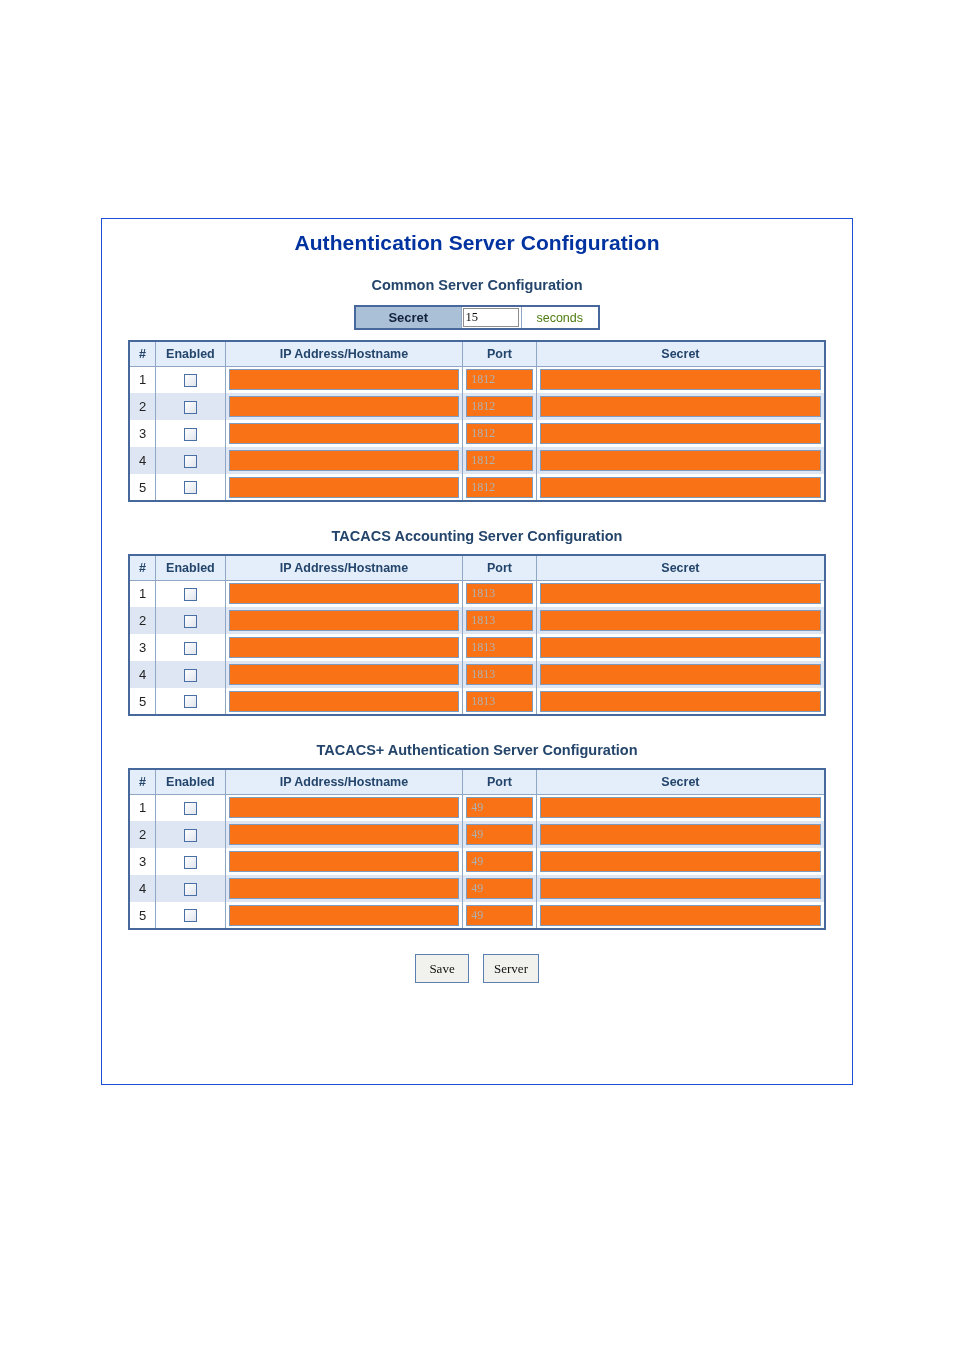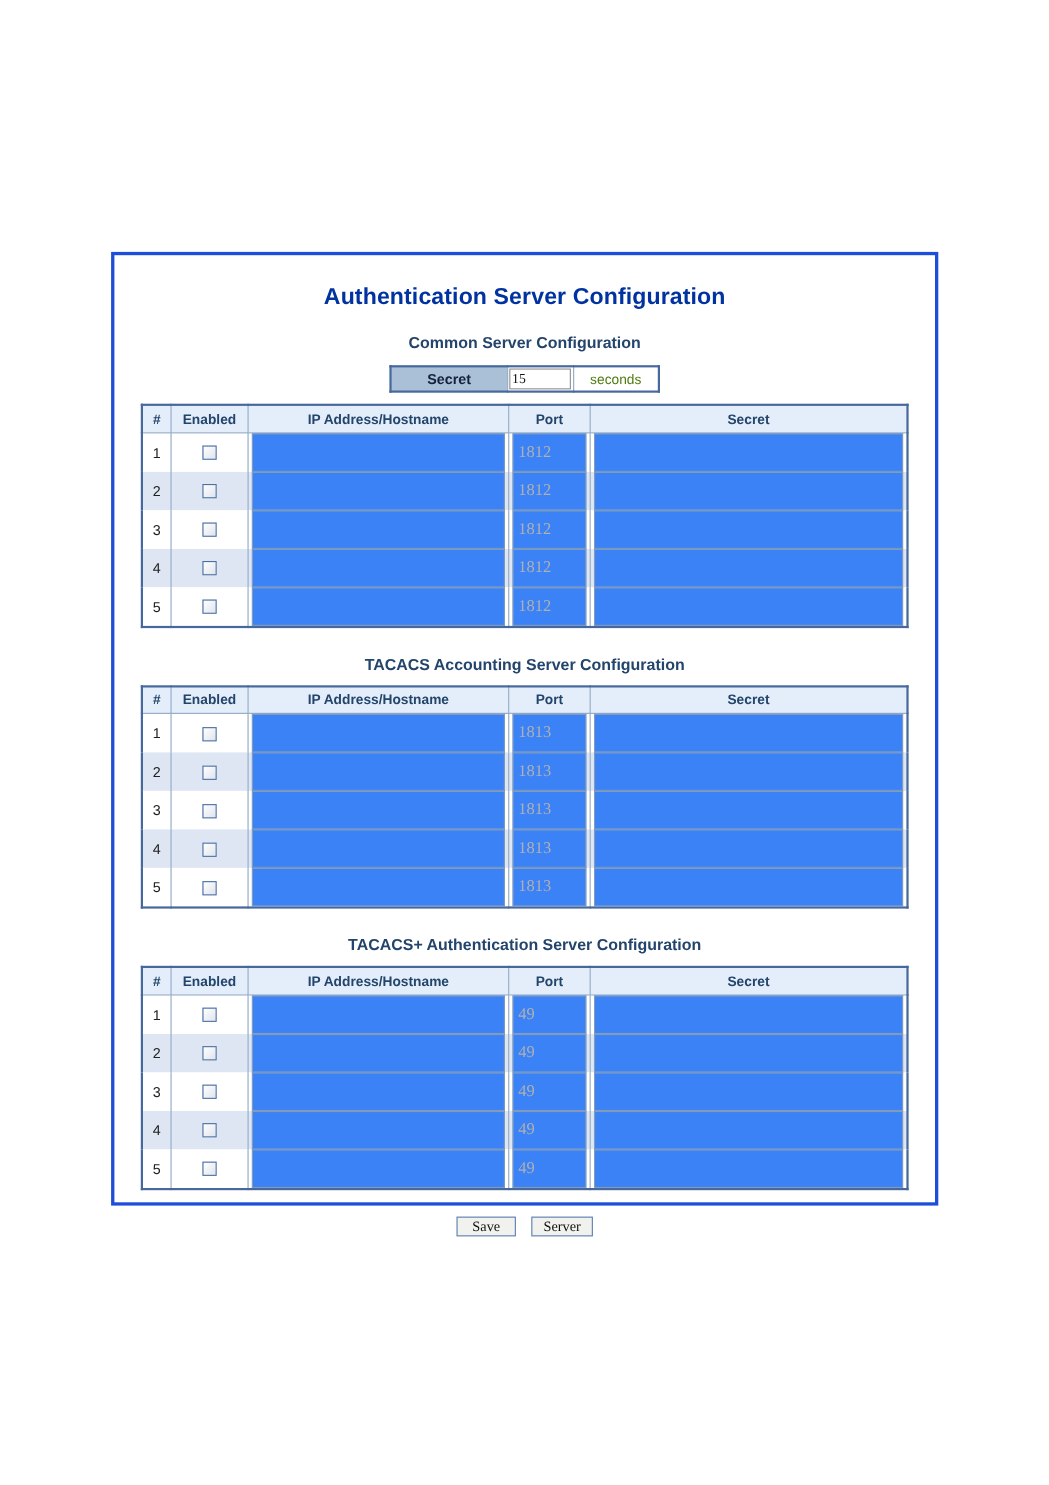--- a/index.html
+++ b/index.html
@@ -19,24 +19,23 @@
     background: #ffffff;
   }
 
   
   .frame {
     position: absolute;
     left: 101px;
     top: 218px;
     width: 752px;
     height: 867px;
-    border: 3px solid #1d4ed8;
+    border: 1px solid #1d4ed8;
     background: #ffffff;
-    padding-top: 18px;
-    margin-top: 11px;
+    padding-top: 4px;
   }
 
   
   .page-title {
     text-align: center;
     color: #0033a0;
     font-size: 21px;
     font-weight: bold;
     letter-spacing: .1px;
     margin: 8px 0 0 0;
@@ -138,25 +137,25 @@
   .c-num  { width: 26px;  text-align: center; color: #222; font-size: 13px; }
   .c-en   { width: 68px;  text-align: center; }
   .c-ip   { width: 232px; }
   .c-port { width: 72px;  }
   .c-sec  { width: 282px; }
 
   td.c-ip, td.c-port, td.c-sec { padding: 0 2px; }
 
   input.cell-input {
     width: 100%;
-    height: 35px;
-    background: #3b82f6;
+    height: 21px;
+    background: #f97316;
     border: 1px solid #7f9bbd;
     font-family: "Liberation Serif", serif;
-    font-size: 15px;
+    font-size: 12px;
     color: #111;
     padding: 0 4px;
     outline: none;
   }
   input.cell-input::placeholder { color: #b0b0b0; opacity: 1; }
   input.cell-input.port { text-align: left; }
 
   
   input.cb {
     -webkit-appearance: none;
@@ -173,21 +172,21 @@
 
   
   .btn-row {
     display: flex;
     justify-content: center;
     gap: 14px;
     margin-top: 24px;
   }
   button.btn {
     min-width: 54px;
-    height: 18px;
+    height: 29px;
     border: 1px solid #5a7fb0;
     background: #f1f1ee;
     font-family: "Liberation Serif", serif;
     font-size: 13px;
     color: #111;
     cursor: pointer;
     padding: 0 10px;
   }
 </style>
 </head>

